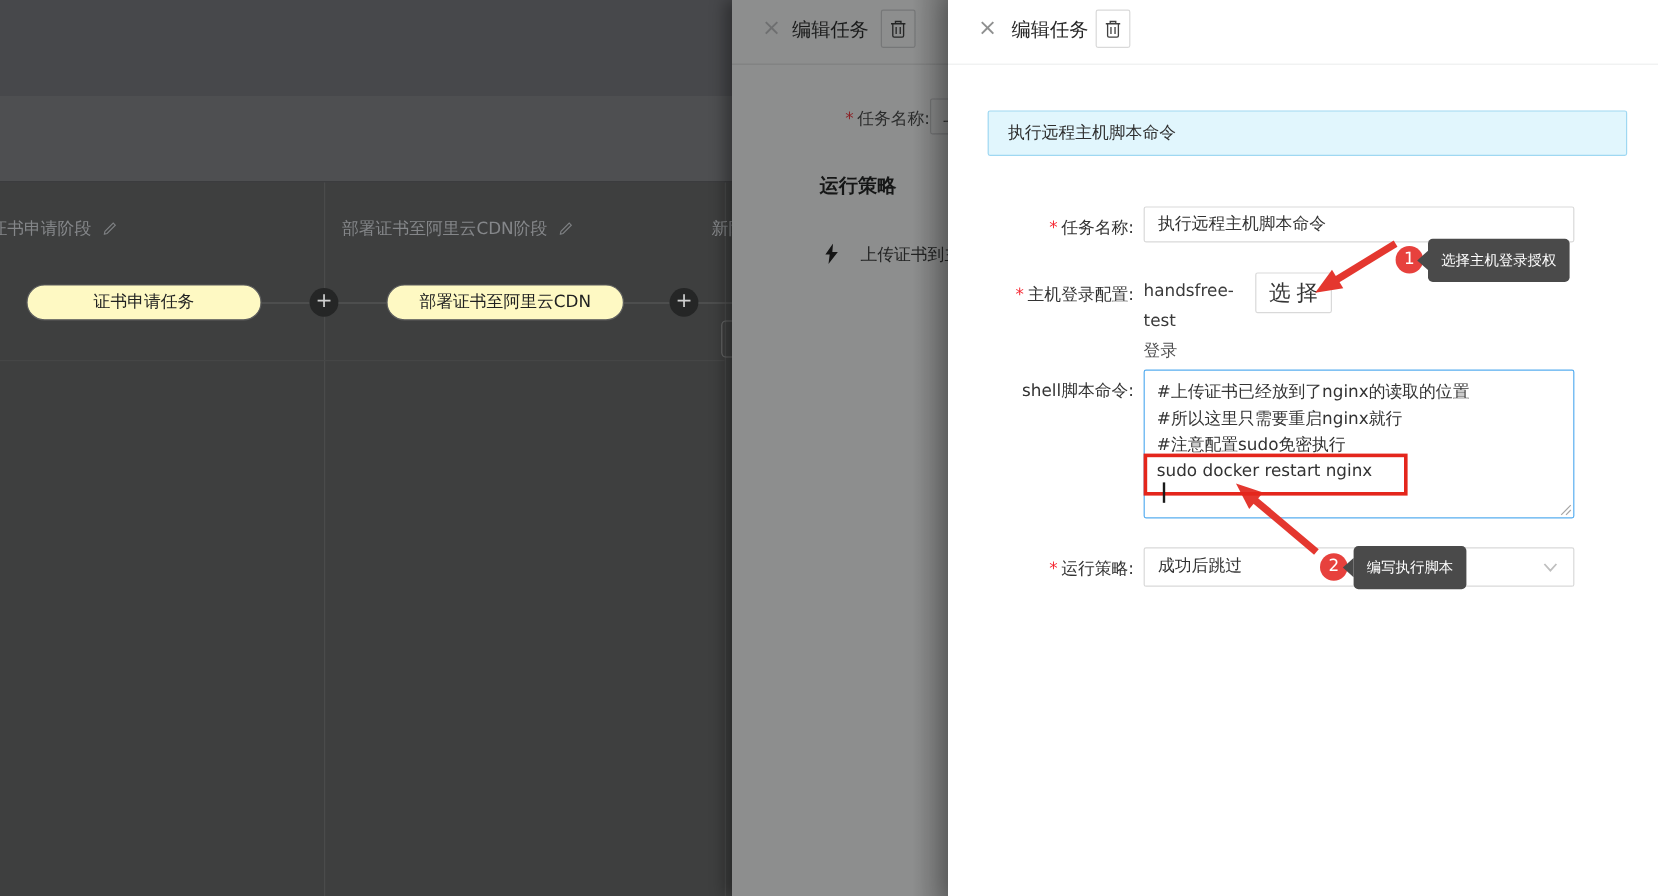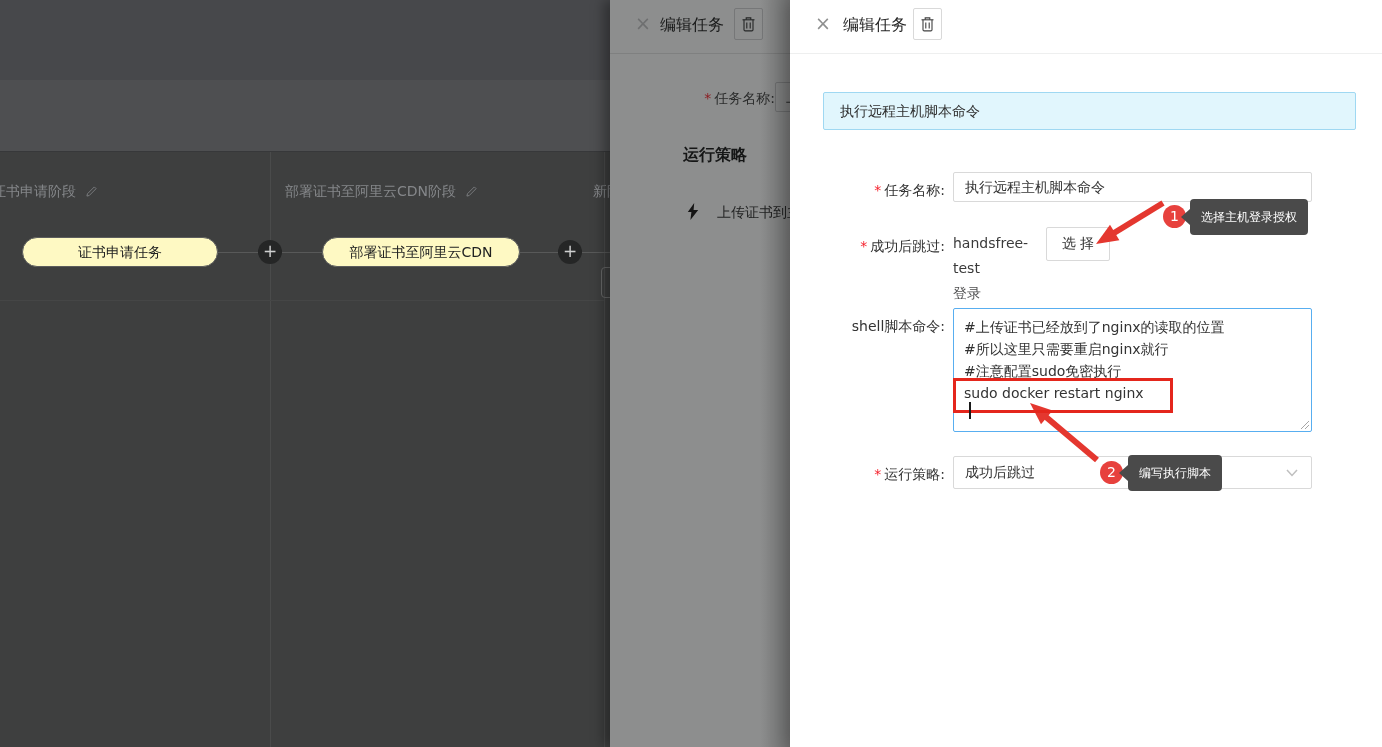--- a/index.html
+++ b/index.html
@@ -42,21 +42,21 @@
   .b-shadow{position:absolute;top:0;bottom:0;left:150px;width:30px;
     background:linear-gradient(to right,rgba(0,0,0,0),rgba(0,0,0,0.22));}
   
   .banner{position:absolute;left:33px;top:92px;width:533px;height:38px;box-sizing:border-box;
     border-radius:2px;line-height:36px;padding-left:16px;color:#2f2f2f;}
   .f-label{position:absolute;left:0;width:155px;text-align:right;color:#333;line-height:20px;}
   .f-req{color:#f5222d;margin-right:3px;}
   .f-input{position:absolute;left:163px;width:359px;height:30px;box-sizing:border-box;
     border:1px solid #d9d9d9;border-radius:2px;line-height:28px;padding:0 11px;color:#333;background:#fff;}
   .choose-btn{position:absolute;left:256px;top:227px;width:64px;height:34px;box-sizing:border-box;
-    border:1px solid #d9d9d9;border-radius:2px;background:#fff;color:#333;font-size:14px;
+    border:1px solid #d9d9d9;border-radius:2px;background:#fff;color:#333;font-size:18px;
     display:flex;align-items:center;justify-content:center;cursor:pointer;}
   .host-value{position:absolute;left:163px;top:231px;width:95px;line-height:25px;}
   .host-line1{color:#3a3a3a;}
   .host-line2{color:#4f4f50;}
   .f-textarea{position:absolute;left:163px;top:308px;width:359px;height:124px;box-sizing:border-box;
     border-radius:2px;padding:7px 10px;line-height:22px;color:#333;background:#fff;
     white-space:pre-wrap;overflow:hidden;font-size:14px;}
   .f-select{position:absolute;left:163px;top:456px;width:359px;height:33px;box-sizing:border-box;
     border:1px solid #d9d9d9;border-radius:2px;line-height:31px;padding:0 11px;color:#333;
     background:#fff;cursor:pointer;}
@@ -156,21 +156,21 @@
     <div class="drawer-divider" style="background:#eeefef;"></div>
 
     <div class="banner" style="background:#e1f6fd;border:1px solid #9fd8f2;">执行远程主机脚本命令</div>
 
     <div class="f-label" style="top:180px;">
       <span class="f-req">*</span><span>任务名称:</span>
     </div>
     <div class="f-input" style="top:172px;">执行远程主机脚本命令</div>
 
     <div class="f-label" style="top:236px;">
-      <span class="f-req">*</span><span>成功后跳过:</span>
+      <span class="f-req">*</span><span>主机登录配置:</span>
     </div>
     <div class="host-value">
       <div class="host-line1">handsfree-test</div>
       <div class="host-line2">登录</div>
     </div>
     <button class="choose-btn">选 择</button>
 
     <div class="f-label" style="top:316px;">
       <span>shell脚本命令:</span>
     </div>

